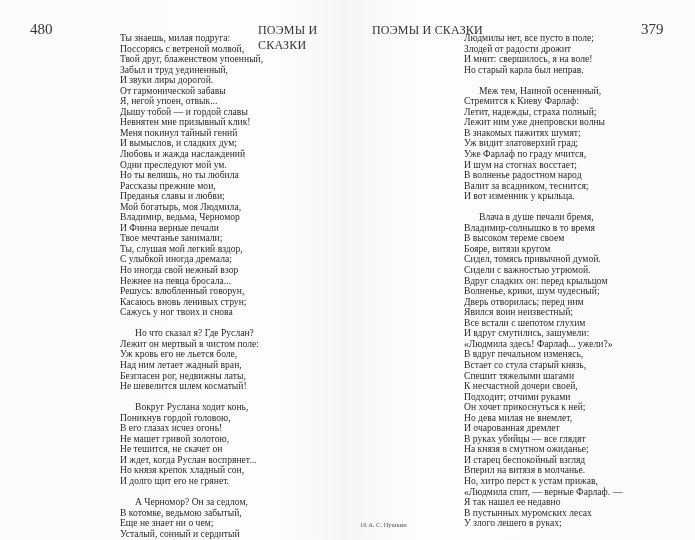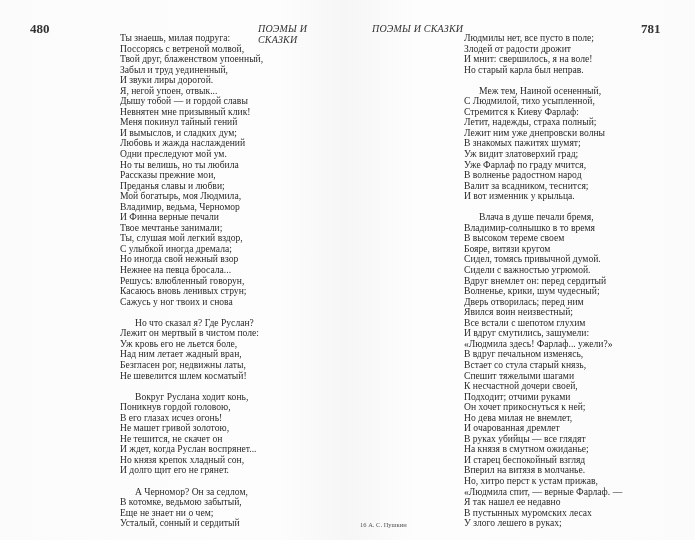--- a/index.html
+++ b/index.html
@@ -7,22 +7,22 @@
     width: 695px; height: 540px; overflow: hidden;
     background: #fdfdfd;
     font-family: "Liberation Serif", "DejaVu Serif", serif;
     color: #2a2a2a;
     position: relative;
   }
   .spread { position: absolute; left: 0; top: 0; width: 695px; height: 540px; }
   .page { position: absolute; top: 0; height: 540px; }
   .page.left { left: 0; width: 345px; background: linear-gradient(to right, #fbfbfb 0%, #fdfdfd 80%, #f6f6f6 100%); }
   .page.right { left: 345px; width: 350px; background: linear-gradient(to right, #f6f6f6 0%, #fdfdfd 20%, #fbfbfb 100%); }
-  .page-num { position: absolute; top: 21px; font-size: 13px; color: #333; font-weight: bold; }
-  .running-head { position: absolute; top: 23px; font-size: 10px; letter-spacing: 0.2px; color: #333; font-style: italic; }
+  .page-num { position: absolute; top: 21px; font-size: 15px; color: #333; }
+  .running-head { position: absolute; top: 23px; font-size: 12px; letter-spacing: 0.2px; color: #333; }
   .left .page-num { left: 30px; }
   .left .running-head { left: 258px; }
   .right .page-num { left: 296px; }
   .right .running-head { left: 27px; }
   .verse { position: absolute; top: 33px; font-size: 9.6px; line-height: 10.55px; }
   .left .verse { left: 120px; }
   .right .verse { left: 119px; }
   .line { white-space: nowrap; height: 10.55px; }
   .stanza { margin-bottom: 10.55px; }
   .stanza .line:first-child.indent { padding-left: 15px; }
@@ -35,20 +35,21 @@
   <div class="page left">
     <div class="page-num">480</div>
     <div class="running-head">ПОЭМЫ И СКАЗКИ</div>
     <div class="verse">
         <div class="stanza">
           <div class="line">Ты знаешь, милая подруга:</div>
           <div class="line">Поссорясь с ветреной молвой,</div>
           <div class="line">Твой друг, блаженством упоенный,</div>
           <div class="line">Забыл и труд уединенный,</div>
           <div class="line">И звуки лиры дорогой.</div>
+          <div class="line">От гармонической забавы</div>
           <div class="line">Я, негой упоен, отвык...</div>
           <div class="line">Дышу тобой — и гордой славы</div>
           <div class="line">Невнятен мне призывный клик!</div>
           <div class="line">Меня покинул тайный гений</div>
           <div class="line">И вымыслов, и сладких дум;</div>
           <div class="line">Любовь и жажда наслаждений</div>
           <div class="line">Одни преследуют мой ум.</div>
           <div class="line">Но ты велишь, но ты любила</div>
           <div class="line">Рассказы прежние мои,</div>
           <div class="line">Преданья славы и любви;</div>
@@ -85,49 +86,49 @@
         <div class="stanza">
           <div class="line indent">А Черномор? Он за седлом,</div>
           <div class="line">В котомке, ведьмою забытый,</div>
           <div class="line">Еще не знает ни о чем;</div>
           <div class="line">Усталый, сонный и сердитый</div>
         </div>
       </div>
   </div>
   <div class="page right">
     <div class="running-head">ПОЭМЫ И СКАЗКИ</div>
-    <div class="page-num">781</div>
+    <div class="page-num">379</div>
     <div class="verse">
         <div class="stanza">
           <div class="line">Людмилы нет, все пусто в поле;</div>
           <div class="line">Злодей от радости дрожит</div>
           <div class="line">И мнит: свершилось, я на воле!</div>
           <div class="line">Но старый карла был неправ.</div>
         </div>
         <div class="stanza">
           <div class="line indent">Меж тем, Наиной осененный,</div>
-          <div class="line">С Людмилой, тихо усыпленной,</div>
           <div class="line">Стремится к Киеву Фарлаф:</div>
           <div class="line">Летит, надежды, страха полный;</div>
           <div class="line">Лежит ним уже днепровски волны</div>
           <div class="line">В знакомых пажитях шумят;</div>
           <div class="line">Уж видит златоверхий град;</div>
           <div class="line">Уже Фарлаф по граду мчится,</div>
+          <div class="line">И шум на стогнах восстает;</div>
           <div class="line">В волненье радостном народ</div>
           <div class="line">Валит за всадником, теснится;</div>
           <div class="line">И вот изменник у крыльца.</div>
         </div>
         <div class="stanza">
           <div class="line indent">Влача в душе печали бремя,</div>
           <div class="line">Владимир-солнышко в то время</div>
           <div class="line">В высоком тереме своем</div>
           <div class="line">Бояре, витязи кругом</div>
           <div class="line">Сидел, томясь привычной думой.</div>
           <div class="line">Сидели с важностью угрюмой.</div>
-          <div class="line">Вдруг внемлет он: перед сердитый</div>
+          <div class="line">Вдруг сладких он: перед крыльцом</div>
           <div class="line">Волненье, крики, шум чудесный;</div>
           <div class="line">Дверь отворилась; перед ним</div>
           <div class="line">Явился воин неизвестный;</div>
           <div class="line">Все встали с шепотом глухим</div>
           <div class="line">И вдруг смутились, зашумели:</div>
           <div class="line">«Людмила здесь! Фарлаф... ужели?»</div>
           <div class="line">В вдруг печальном изменясь,</div>
           <div class="line">Встает со стула старый князь,</div>
           <div class="line">Спешит тяжелыми шагами</div>
           <div class="line">К несчастной дочери своей,</div>

